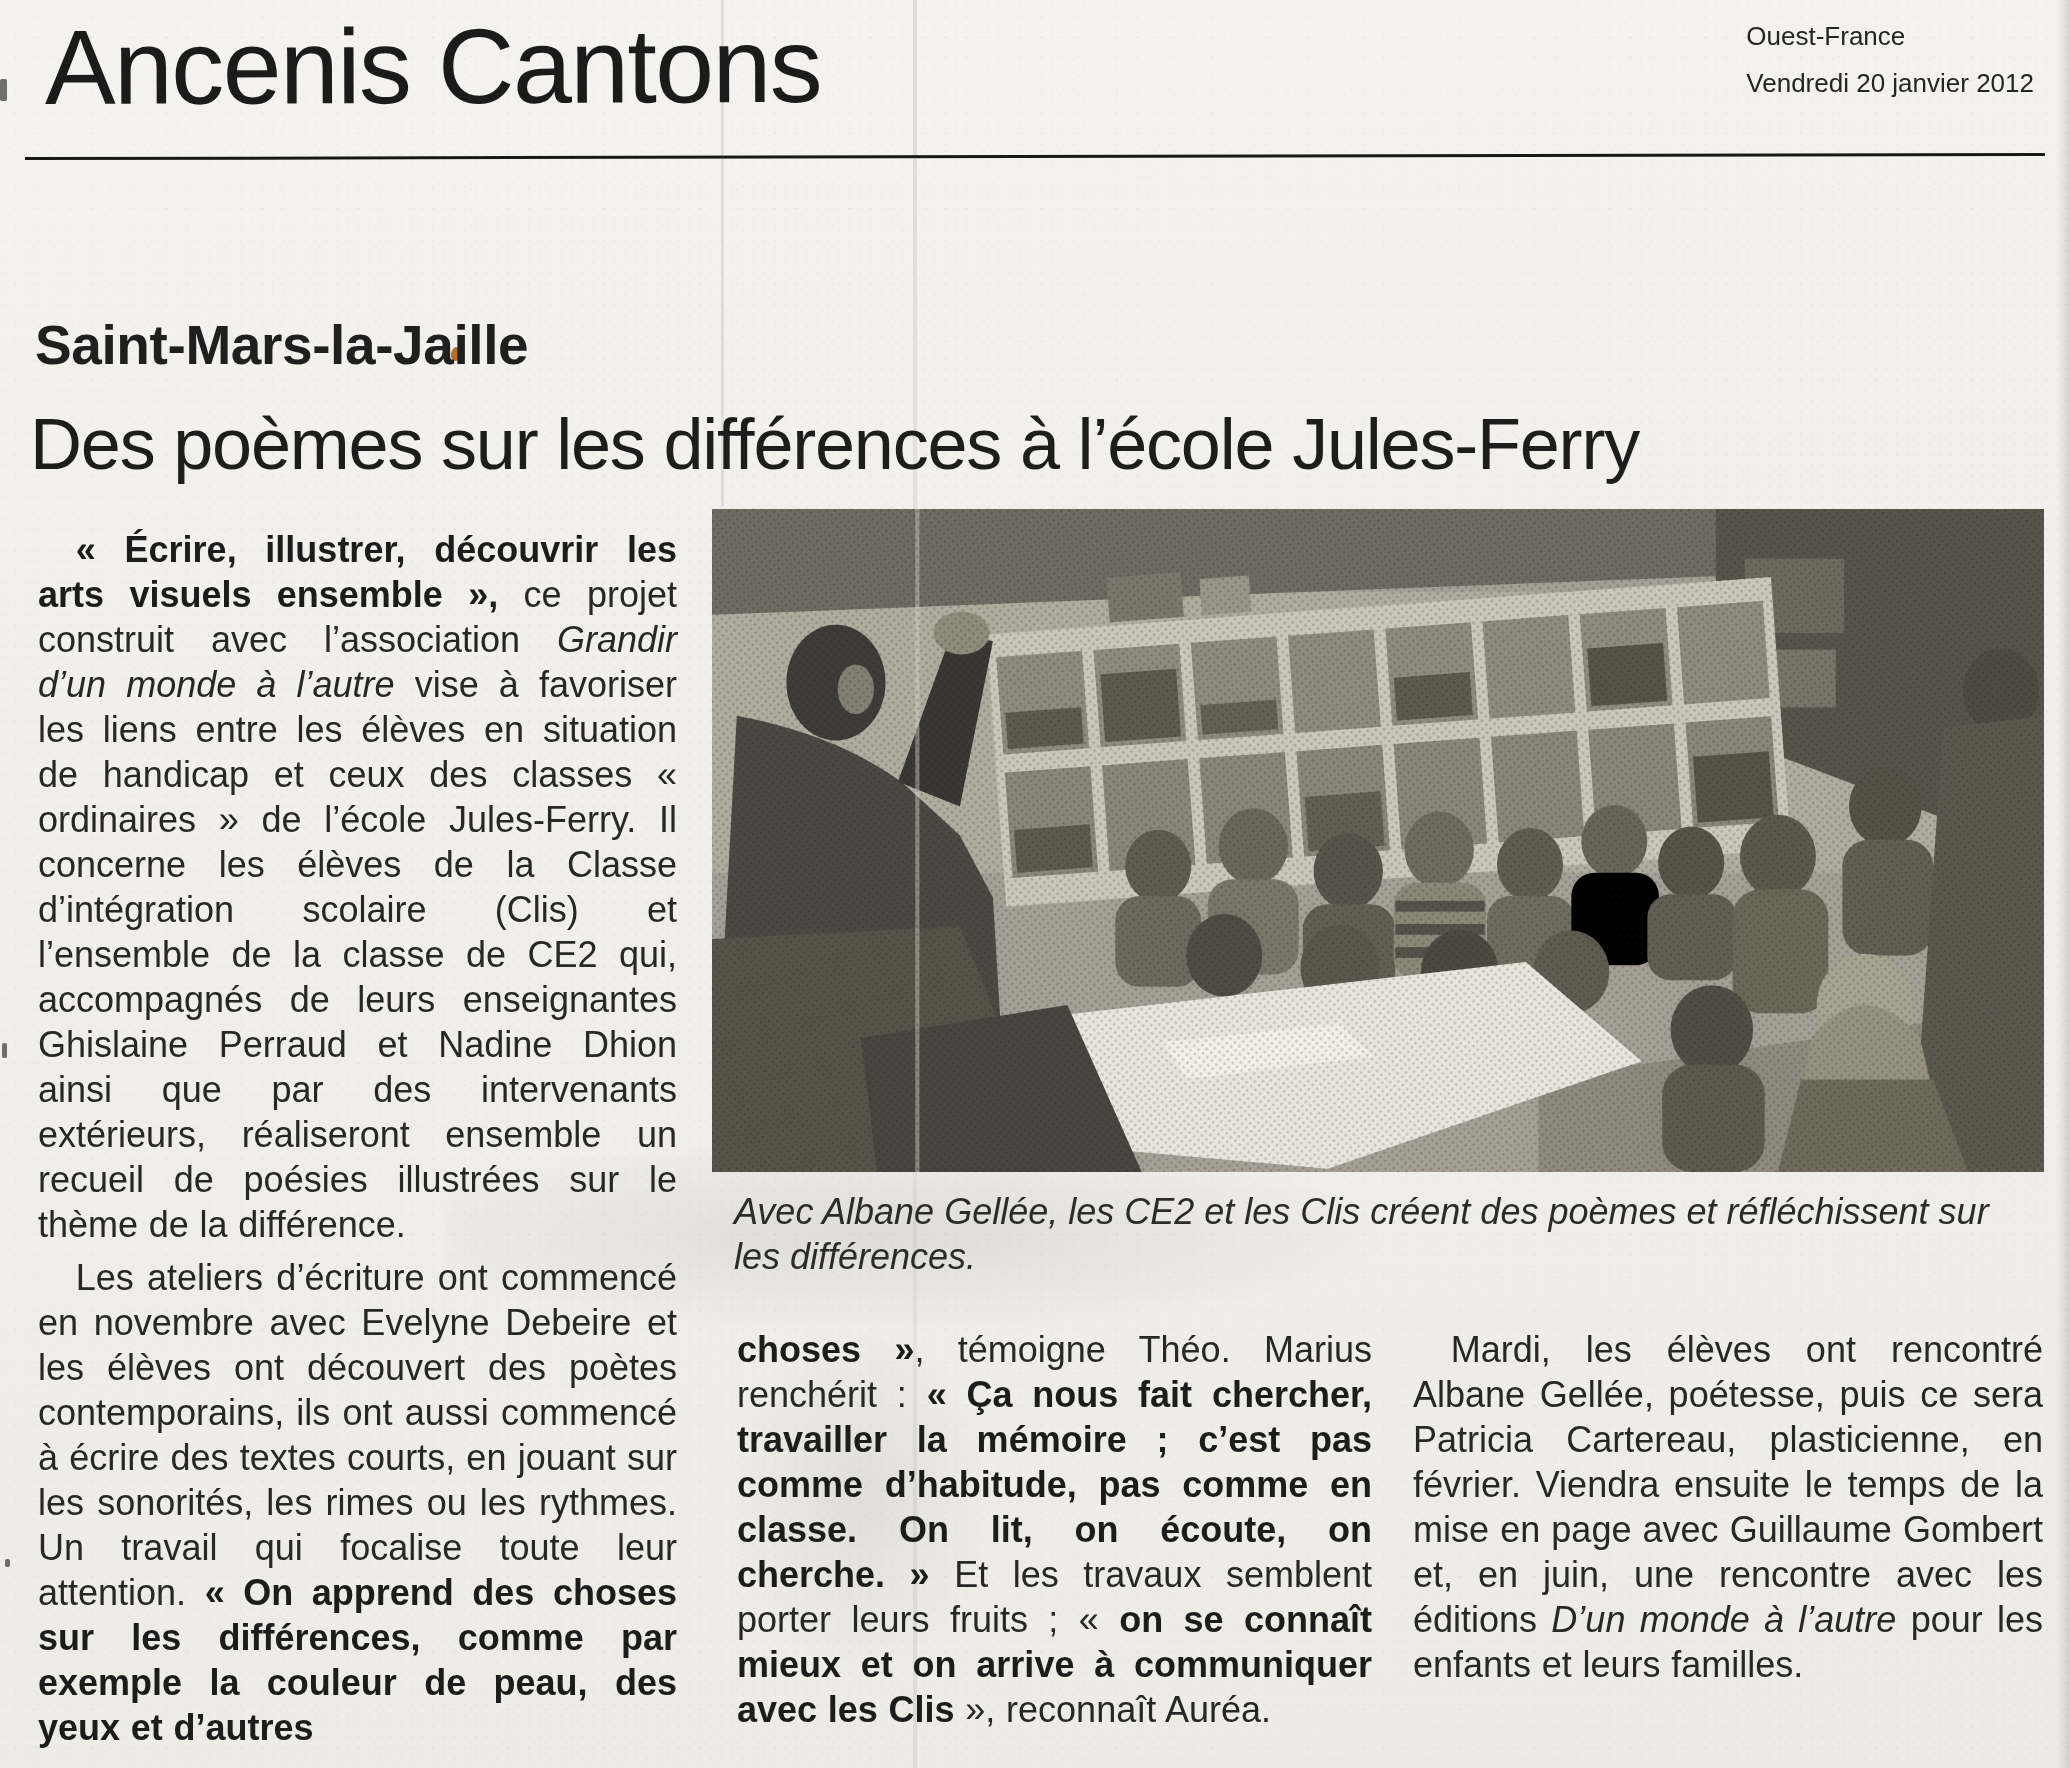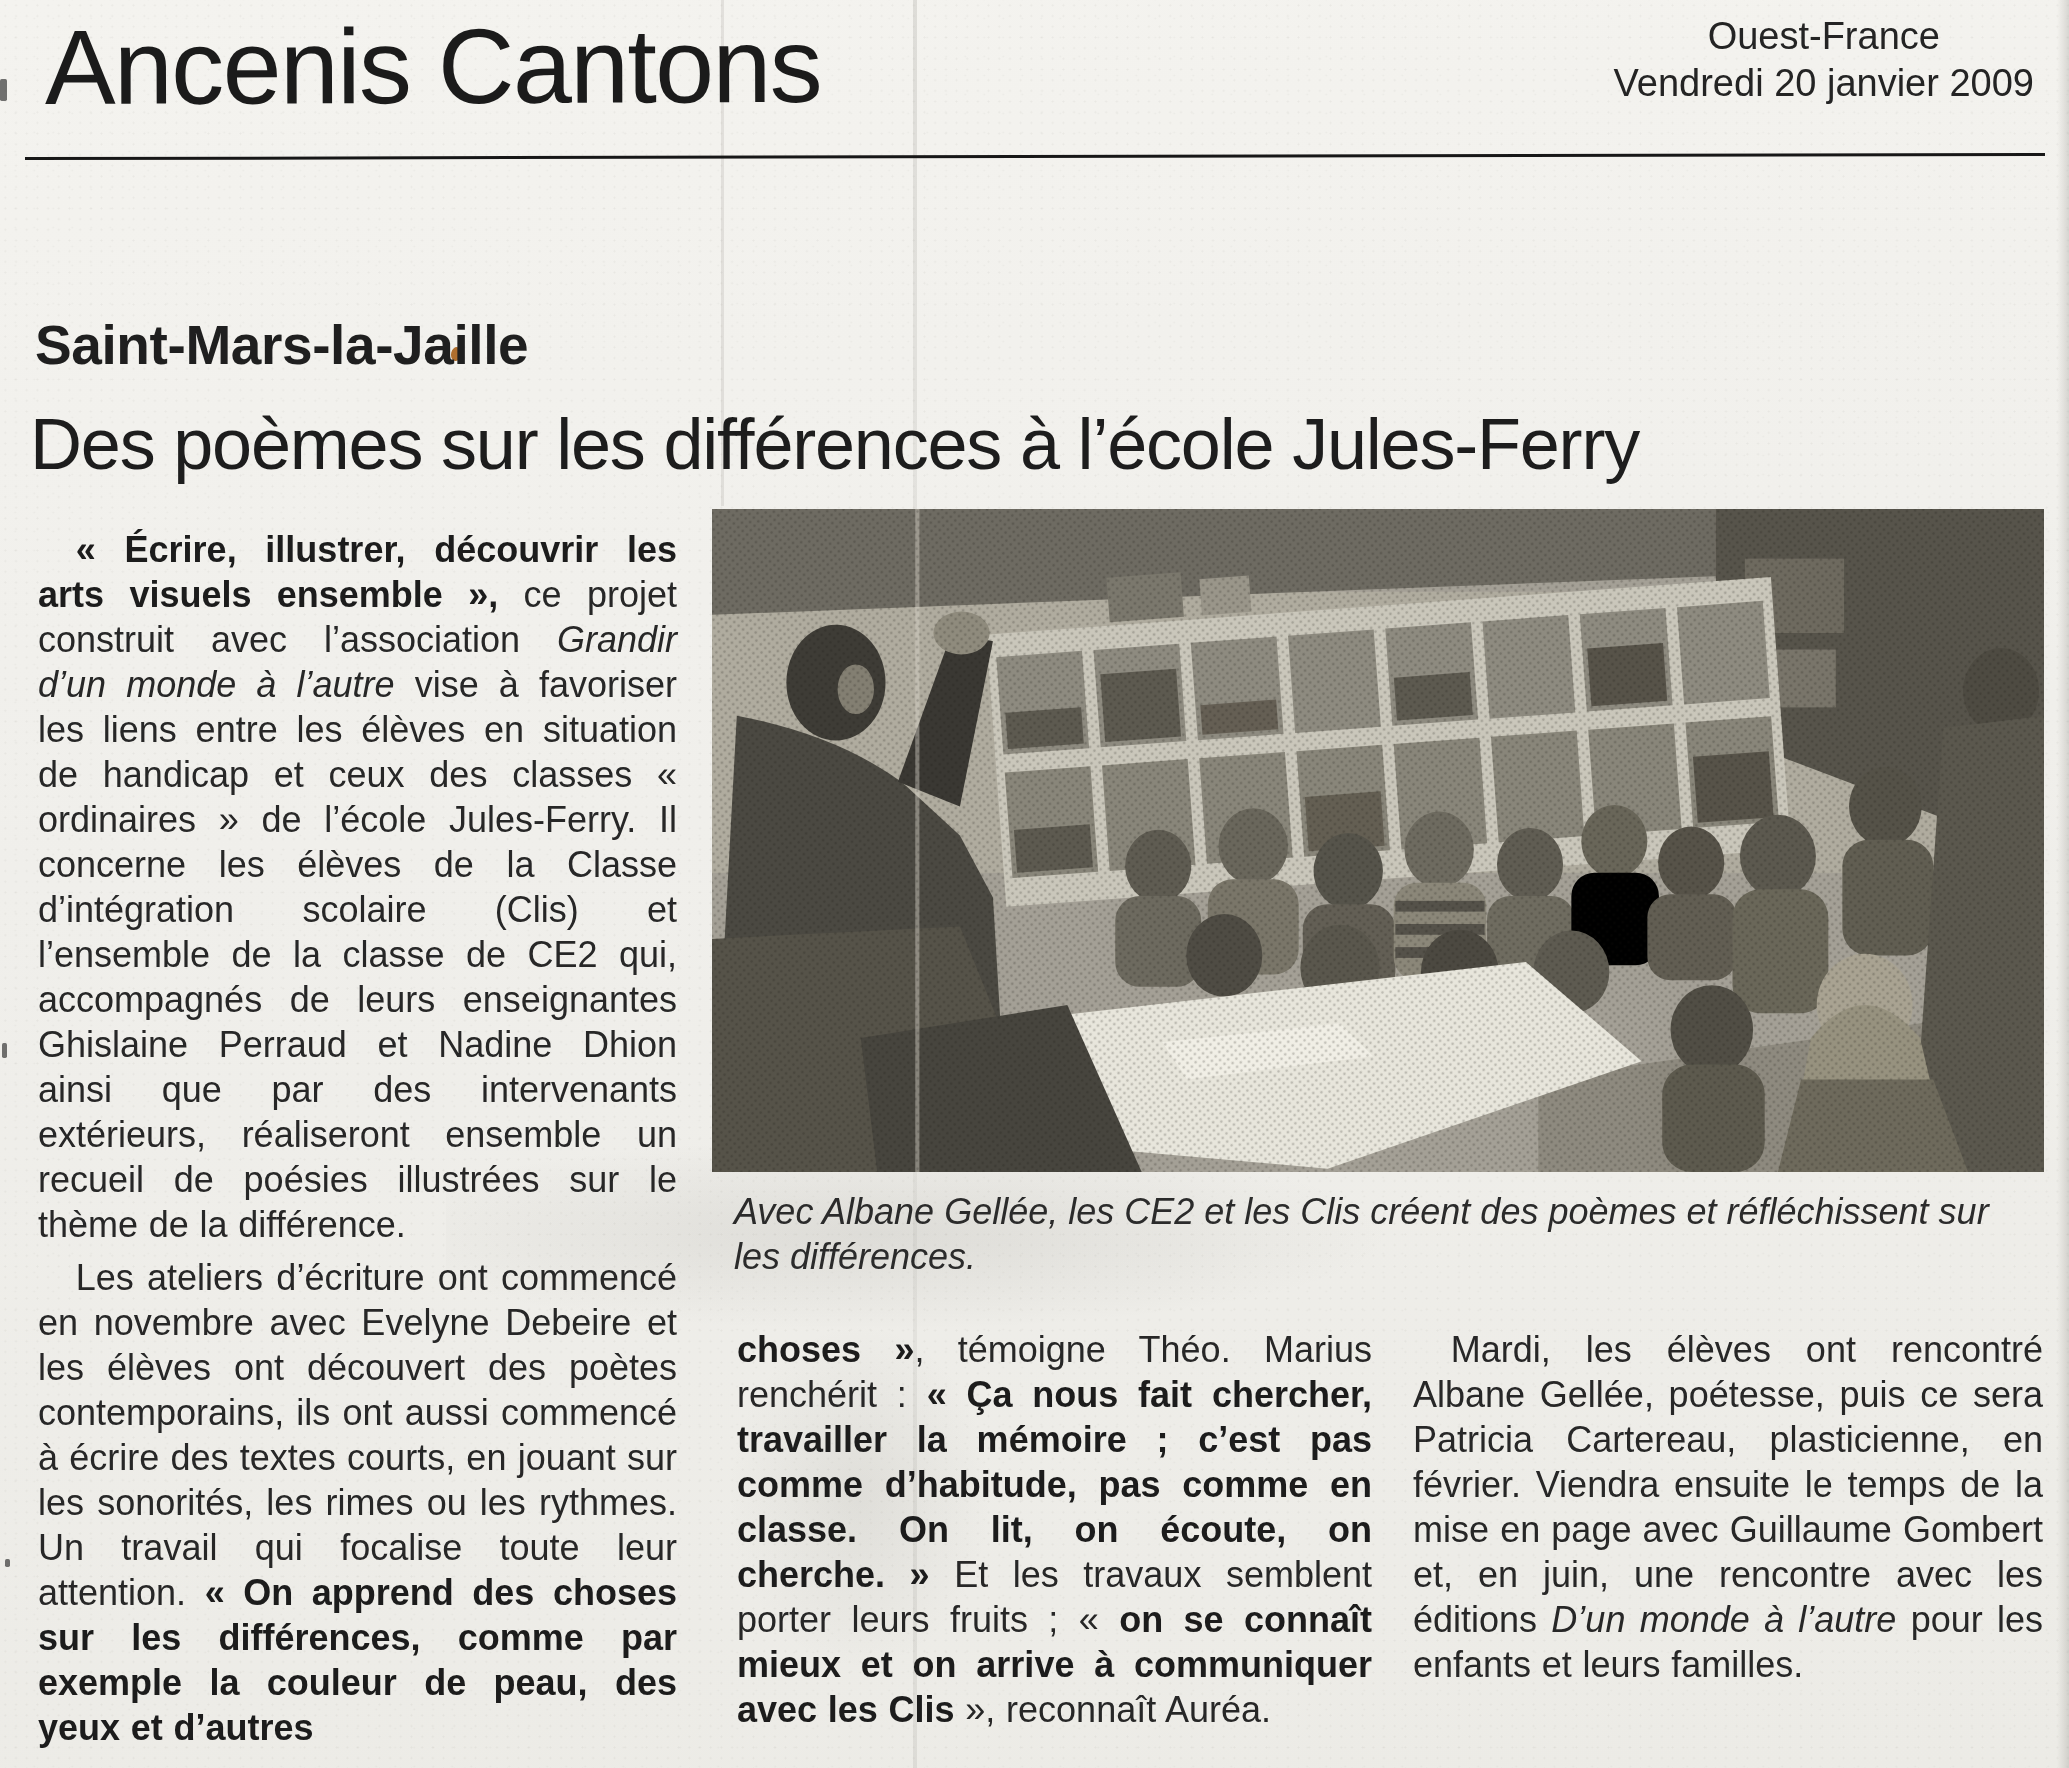--- a/index.html
+++ b/index.html
@@ -31,21 +31,21 @@
   .smudge1{position:absolute;left:446px;top:1137px;width:951px;height:194px;pointer-events:none;
     background:radial-gradient(ellipse at 45% 50%,rgba(95,93,86,.12),transparent 70%);}
   .smudge2{position:absolute;left:727px;top:1323px;width:265px;height:347px;pointer-events:none;
     background:radial-gradient(ellipse,rgba(95,93,86,.10),transparent 70%);}
 
   .masthead-title{
     position:absolute;left:45px;top:13.2px;margin:0;
     font-size:106px;line-height:106px;font-weight:400;letter-spacing:-1.7px;color:#1b1b1b;
     transform:rotate(-.15deg);white-space:nowrap;
   }
-  .mast-right{position:absolute;right:36px;top:13.2px;text-align:center;font-size:38px;line-height:47px;color:#242424}
+  .mast-right{position:absolute;right:36px;top:13.2px;text-align:left;font-size:26px;line-height:47px;color:#242424}
   .rule{position:absolute;left:25px;top:155px;width:2020px;height:3.3px;background:#171717;transform:rotate(-.12deg)}
 
   .locality{position:absolute;left:31px;top:309px;margin:4px;font-size:55px;font-weight:700;letter-spacing:-0.4px;color:#1f1f1f;white-space:nowrap}
   .headline{position:absolute;left:30px;top:403px;margin:0;font-size:72px;font-weight:400;letter-spacing:-1.2px;color:#1d1d1d;white-space:nowrap}
 
   .col{position:absolute;font-size:36px;line-height:45px;text-align:justify;color:#272727;
        word-spacing:.02em}
   .col p{margin:8px;text-indent:1.05em}
   .col p.noindent{text-indent:0}
   .b{font-weight:700;color:#1c1c1c}
@@ -79,21 +79,21 @@
   <div class="smudge2"></div>
   <div class="mark mark-1"></div>
   <div class="mark mark-2"></div>
   <div class="mark mark-3"></div>
   <div class="speck"></div>
 
   <h1 class="masthead-title">Ancenis Cantons</h1>
 
   <div class="mast-right">
     <div>Ouest-France</div>
-    <div>Vendredi 20 janvier 2009</div>
+    <div>Vendredi 20 janvier 2012</div>
   </div>
 
   <div class="rule"></div>
 
   <h2 class="locality">Saint-Mars-la-Jaille</h2>
   <h3 class="headline">Des poèmes sur les différences à l’école Jules-Ferry</h3>
 
   <section class="col col-left">
       <p><span class="b">« Écrire, illustrer, découvrir les arts visuels ensemble », </span><span>ce projet construit avec l’association </span><span class="i">Grandir d’un monde à l’autre</span><span> vise à favoriser les liens entre les élèves en situation de handicap et ceux des classes « ordinaires » de l’école Jules-Ferry. Il concerne les élèves de la Classe d’intégration scolaire (Clis) et l’ensemble de la classe de CE2 qui, accompagnés de leurs enseignantes Ghislaine Perraud et Nadine Dhion ainsi que par des intervenants extérieurs, réaliseront ensemble un recueil de poésies illustrées sur le thème de la différence.</span></p>
       <p><span>Les ateliers d’écriture ont commencé en novembre avec Evelyne Debeire et les élèves ont découvert des poètes contemporains, ils ont aussi commencé à écrire des textes courts, en jouant sur les sonorités, les rimes ou les rythmes. Un travail qui focalise toute leur attention. </span><span class="b">« On apprend des choses sur les différences, comme par exemple la couleur de peau, des yeux et d’autres</span></p>

